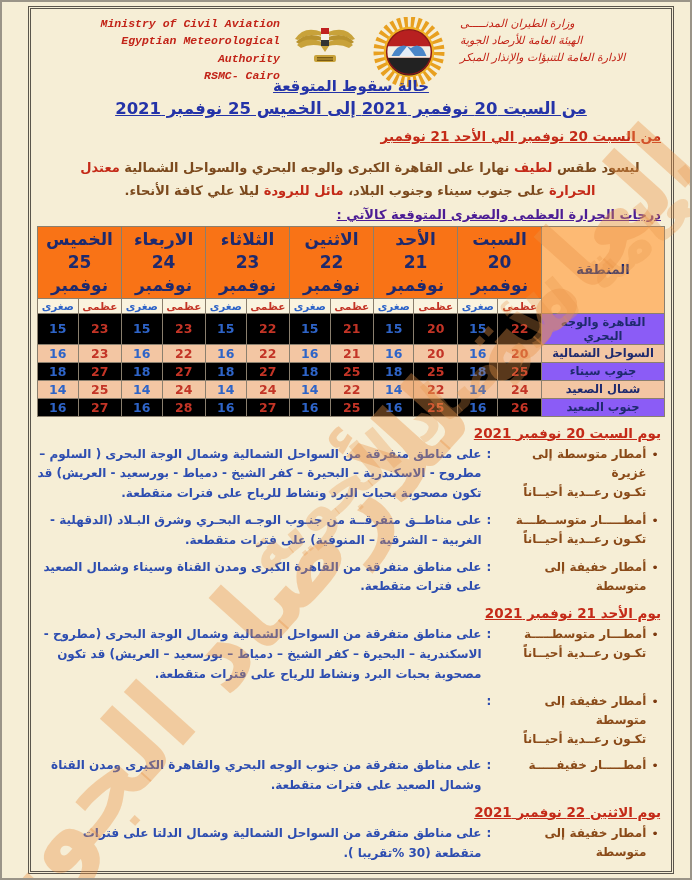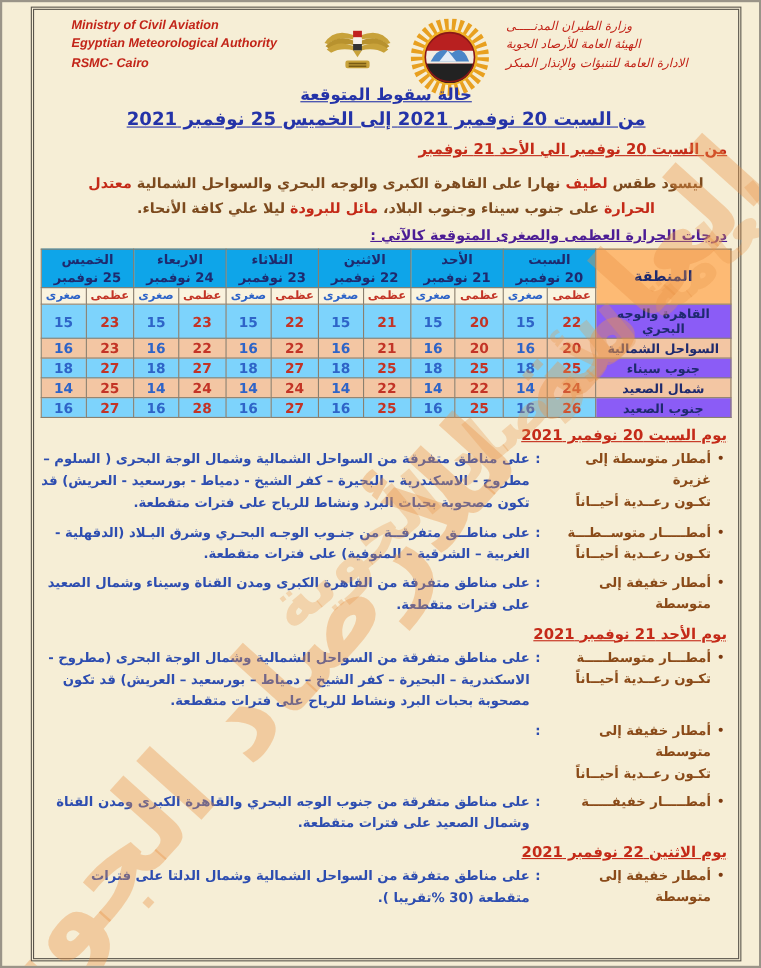--- a/index.html
+++ b/index.html
@@ -10,21 +10,21 @@
          border:3px double #5a554c;box-sizing:border-box;padding:2px 6px 0 6px;direction:rtl;}
   
   .watermark{position:absolute;left:-240px;top:430px;width:1200px;text-align:center;
              font-size:105px;font-weight:bold;color:rgba(233,148,72,0.38);
              transform:rotate(-48deg);pointer-events:none;z-index:40;white-space:nowrap;}
   .watermark2{position:absolute;left:180px;top:330px;width:600px;text-align:center;
              font-size:60px;font-weight:bold;color:rgba(233,148,72,0.30);
              transform:rotate(-40deg);pointer-events:none;z-index:40;white-space:nowrap;}
   
   .hdr{display:flex;direction:ltr;align-items:flex-start;justify-content:space-between;margin-top:4px;}
-  .hdr-en{width:215px;text-align:left;color:#c22418;font-family:Liberation Sans, sans-serif;
+  .hdr-en{width:215px;text-align:right;color:#c22418;font-family:Liberation Mono, monospace;
           font-style:italic;font-weight:bold;font-size:11.5px;line-height:1.5;margin-left:28px;}
   .hdr-ar{width:205px;text-align:left;color:#c22418;font-style:italic;font-weight:normal;
           font-size:11px;line-height:1.55;direction:rtl;}
   .logo-eagle{margin-top:6px;}
   .logo-sun{margin-top:2px;}
   
   .title{text-align:center;color:#2433a8;font-weight:bold;font-size:15px;
          text-decoration:underline;margin-top:-14px;}
   .daterange{text-align:center;color:#2433a8;font-weight:bold;font-size:16.5px;
          text-decoration:underline;margin-top:4px;}
@@ -33,27 +33,27 @@
             margin:10px 4px 2px 0;}
   .para1{color:#24348f;font-weight:bold;font-size:13px;line-height:1.6;text-align:right;margin:1px 2px 0 2px;}
   .para2{color:#7c4a1e;font-weight:bold;font-size:13px;line-height:1.8;text-align:center;
          margin:12px 12px 0 30px;}
   .para2 .hl{color:#c42a18;}
   .temps-line{color:#4c1d95;font-weight:bold;font-size:13px;text-decoration:underline;margin:4px 4px 4px 0;}
   
   table.temps{border-collapse:collapse;width:100%;margin:2px 0 4px 0;direction:rtl;}
   table.temps th,table.temps td{border:1px solid #8a7f6e;text-align:center;padding:1px 2px;}
   .region-hdr{background:#fdba74;color:#1e2a6e;font-weight:bold;font-size:13px;width:118px;}
-  .day-hdr{background:#0ea5e9;color:#1e2a6e;font-weight:bold;font-size:12px;line-height:1.35;padding:3px 0;margin-top:34px;}
+  .day-hdr{background:#f97316;color:#1e2a6e;font-weight:bold;font-size:17px;line-height:1.35;padding:3px 0;margin-top:34px;}
   .sub-max{color:#c33426;font-size:10.5px;font-weight:bold;background:#faf3de;padding:0;}
   .sub-min{color:#2e64c8;font-size:10.5px;font-weight:bold;background:#faf3de;padding:0;}
   td.region{background:#f3c6a3;color:#1e2a6e;font-weight:bold;font-size:11.5px;text-align:right;padding-right:4px;}
   td.vmax{color:#c33426;font-weight:bold;font-size:12.5px;}
   td.vmin{color:#2e64c8;font-weight:bold;font-size:12.5px;}
-  tr.cream td{background:#7dd3fc;}
+  tr.cream td{background:#000000;}
   tr.cream td.region{background:#8b5cf6;}
   tr.peach td{background:#f3c6a3;}
   
   .fsec{margin-top:8px;}
   .fsec .sec-head{margin:6px 4px 4px 0;}
   .bullet{display:flex;direction:rtl;align-items:flex-start;margin:0 6px 7px 0;gap:5px;}
   .dot{color:#7c3a10;font-size:13px;line-height:1.5;}
   .blabel{width:150px;flex:0 0 150px;color:#8a4a18;font-weight:bold;font-size:12px;
           line-height:1.6;text-align:right;}
   .bcolon{color:#2d4db0;font-weight:bold;font-size:12px;line-height:1.6;}

